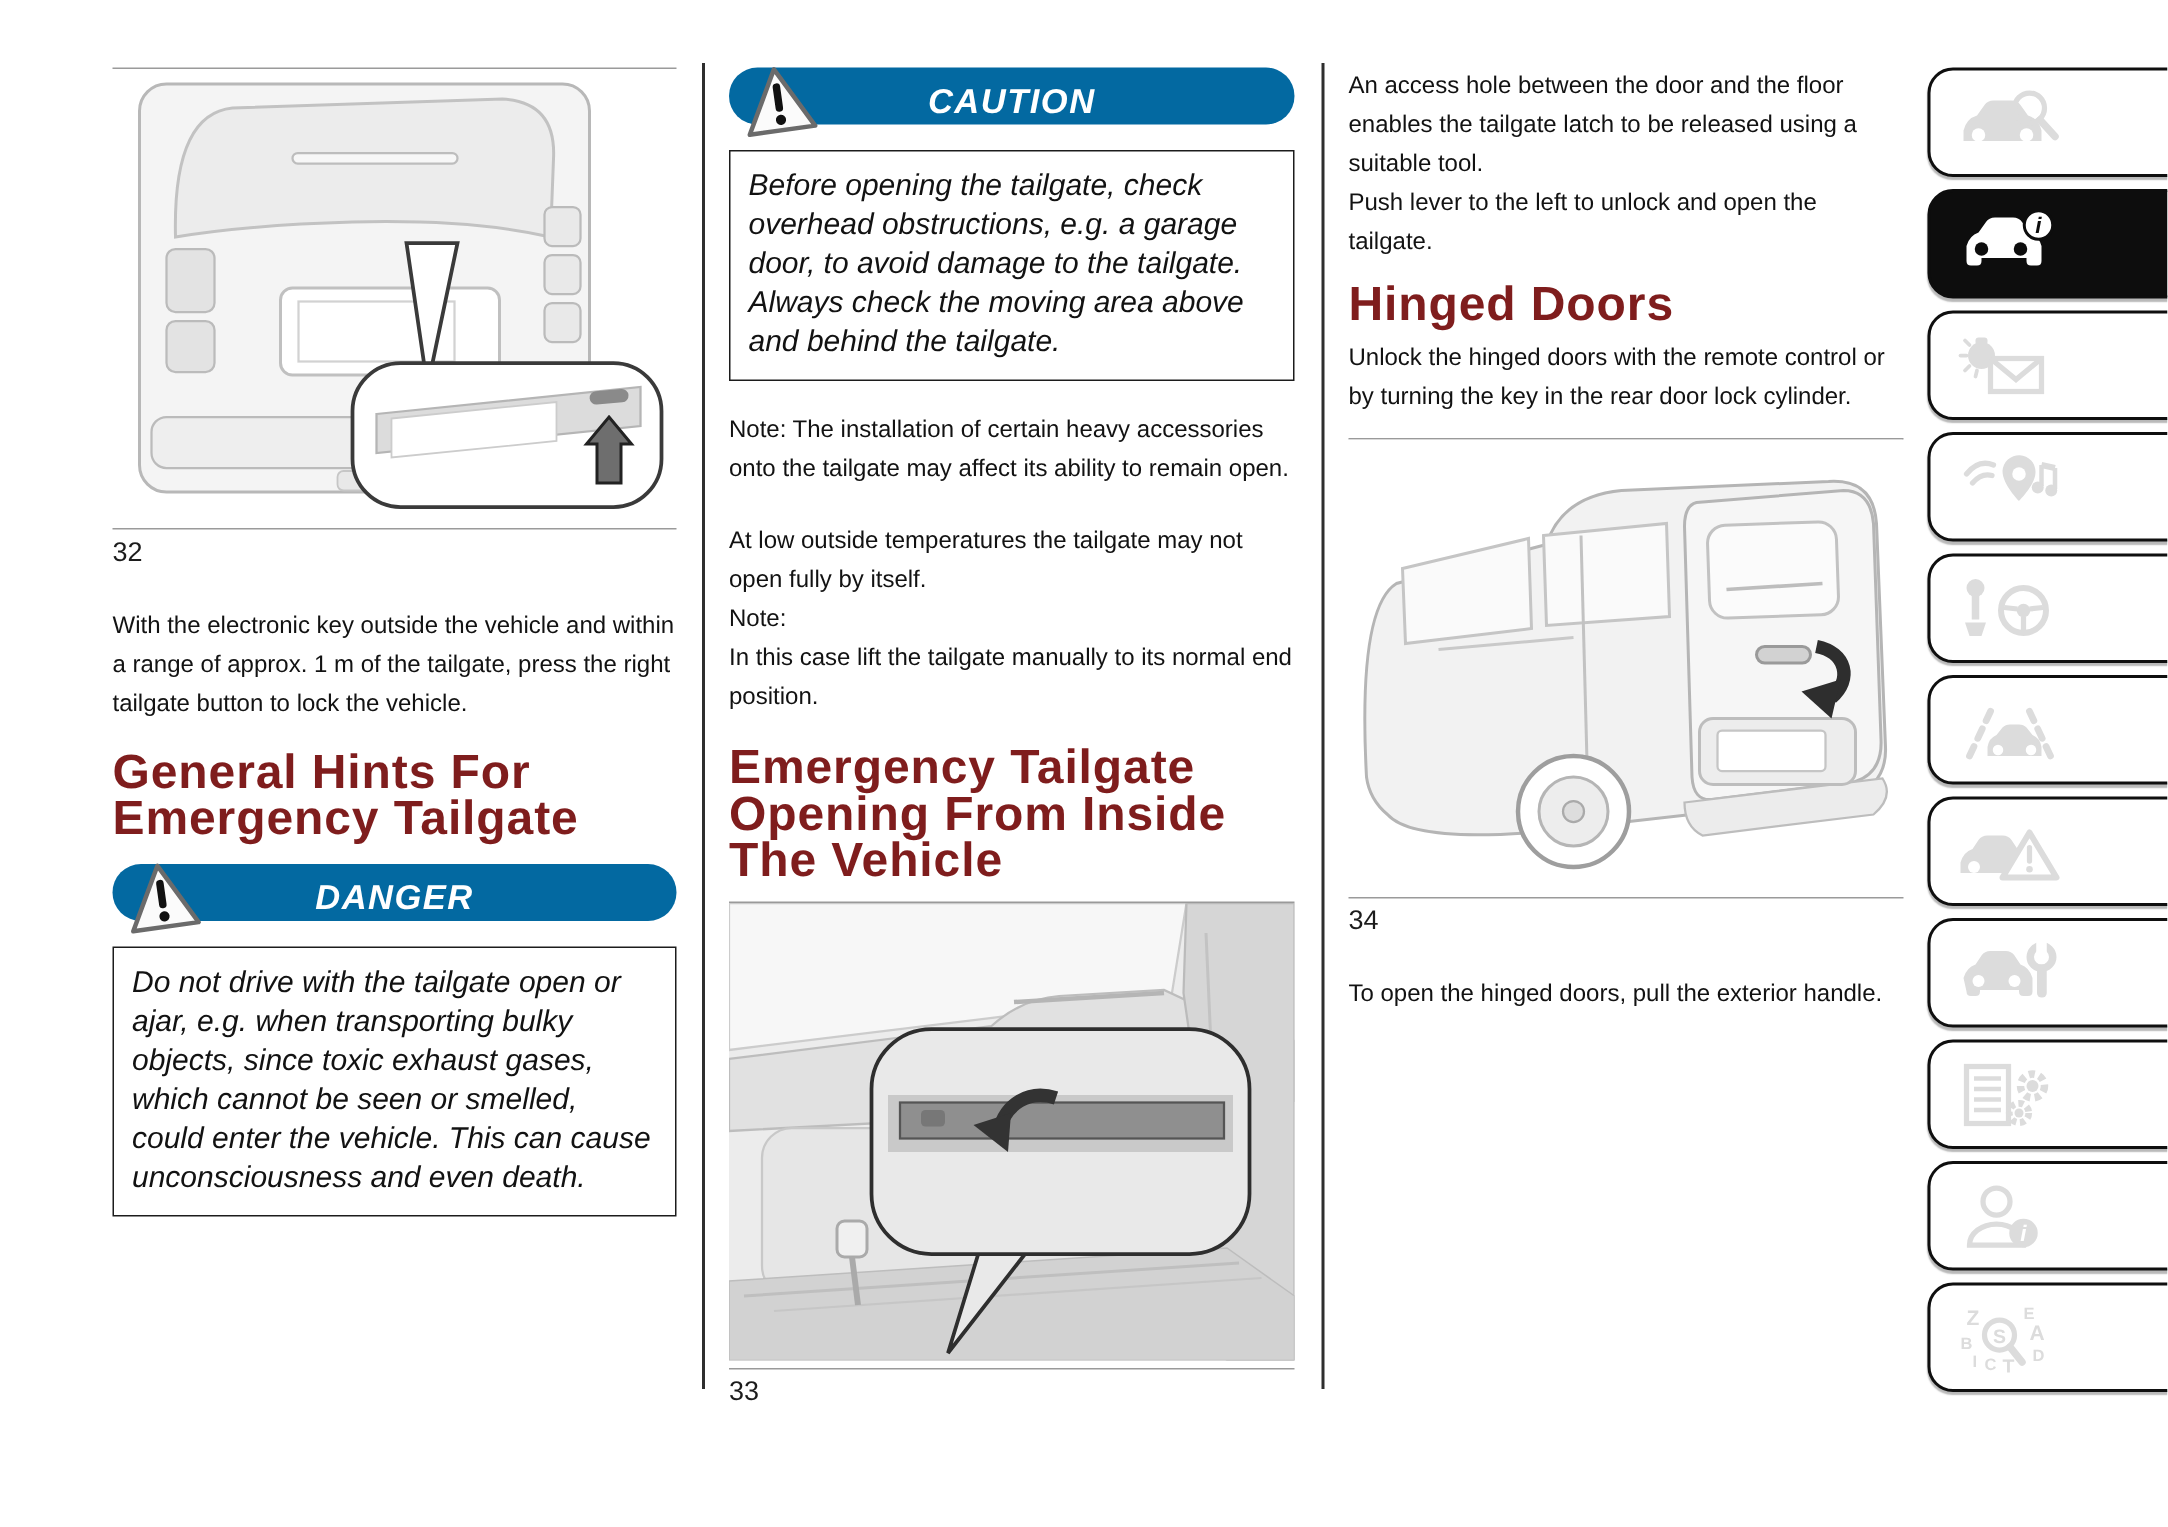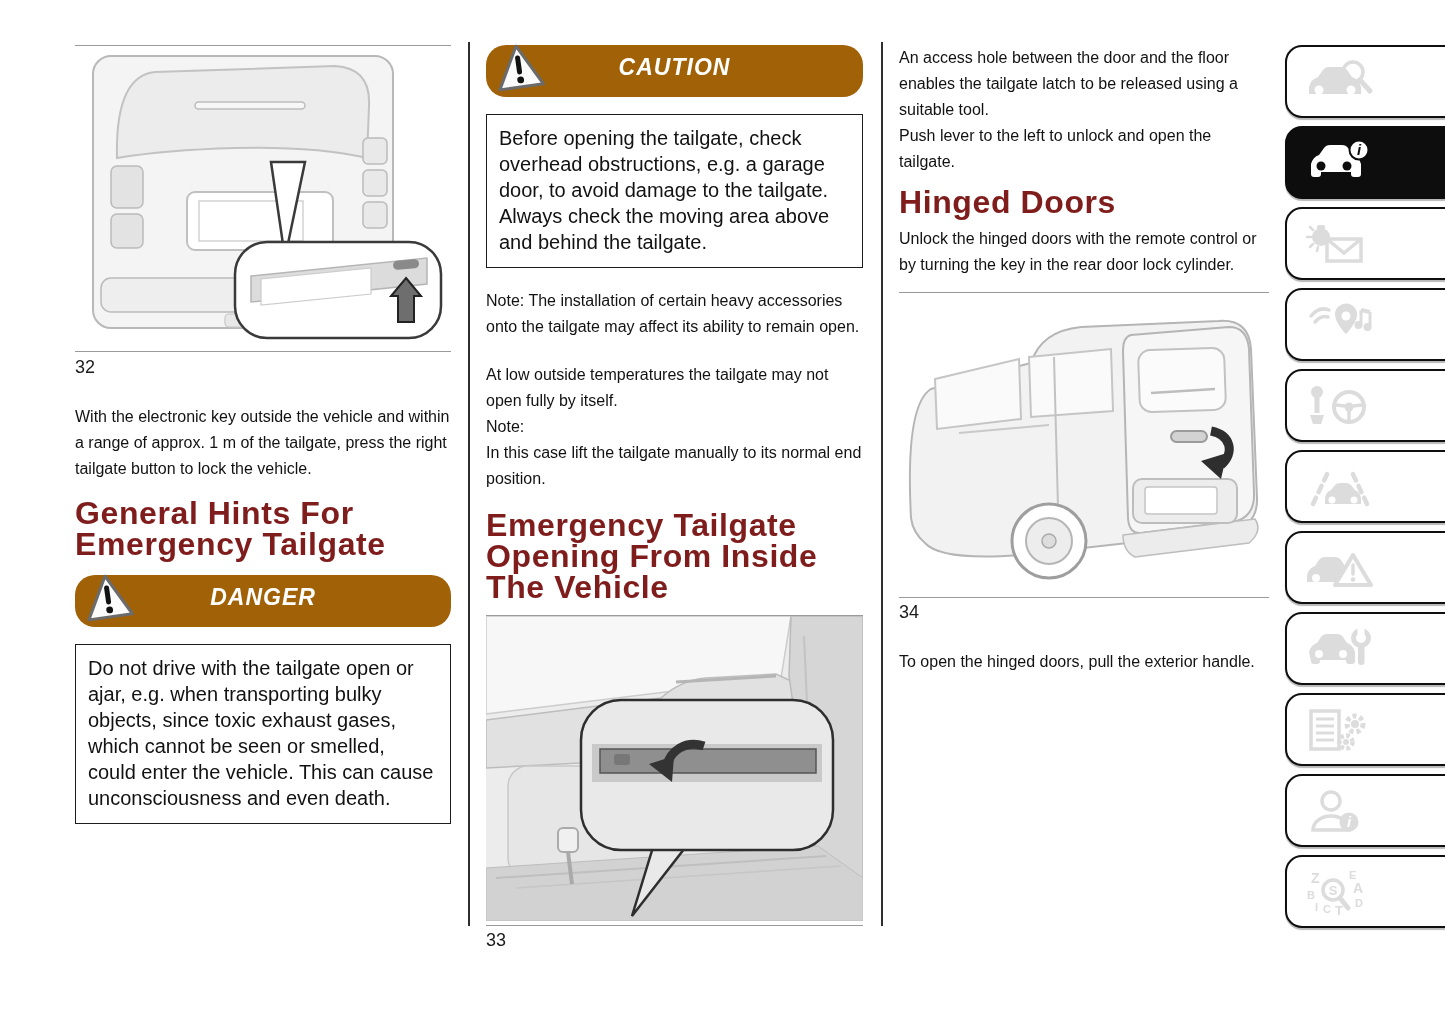--- a/index.html
+++ b/index.html
@@ -7,26 +7,26 @@
         font-family:"Liberation Sans",sans-serif;color:#111;}
   .col{position:absolute;top:45px;}
   #col1{left:75px;width:376px;}
   #col2{left:486px;width:377px;}
   #col3{left:899px;width:370px;}
   .vdiv{position:absolute;top:42px;height:884px;width:2px;background:#2e2e2e;}
   .figrule{height:0;border-top:1.5px solid #9a9a9a;}
   .figcap{font-size:18px;color:#1c1c1c;margin-top:5px;}
   .body-text{font-size:16px;line-height:26px;color:#121212;}
   .head{font-size:32px;line-height:31px;font-weight:bold;letter-spacing:.6px;color:#7f1d1d;}
-  .warnbar{position:relative;height:52px;background:#a16207;margin-top:15px;border-radius:20px;}
+  .warnbar{position:relative;height:38px;background:#0369a1;margin-top:15px;border-radius:20px;}
   .warnbar .wlabel{position:absolute;left:0;right:0;top:9px;text-align:center;
         color:#fff;font-style:italic;font-weight:bold;font-size:23px;letter-spacing:1px;}
   .warnbar svg{position:absolute;left:6px;top:-4px;}
   .warnbox{border:1.5px solid #1c1c1c;padding:10px 12px 12px 12px;margin-top:17px;
-        font-size:20px;line-height:26px;color:#121212;}
+        font-style:italic;font-size:20px;line-height:26px;color:#121212;}
   
   #sidebar{position:absolute;left:1285px;top:45px;width:176px;display:flex;
         flex-direction:column;gap:8px;}
   .tab{height:69px;background:#fff;border:2.5px solid #0f0f0f;border-radius:17px;
         display:flex;align-items:center;padding-left:16px;
         box-shadow:0 2px 1px rgba(0,0,0,.28);}
   .tab svg{color:#dcdcdc;}
   .tab.active{background:#0d0d0d;border-color:#0d0d0d;}
   .tab.active svg{color:#ffffff;}
   #pagenum{position:absolute;left:1334px;top:1017px;font-size:31px;font-weight:bold;color:#000;}

